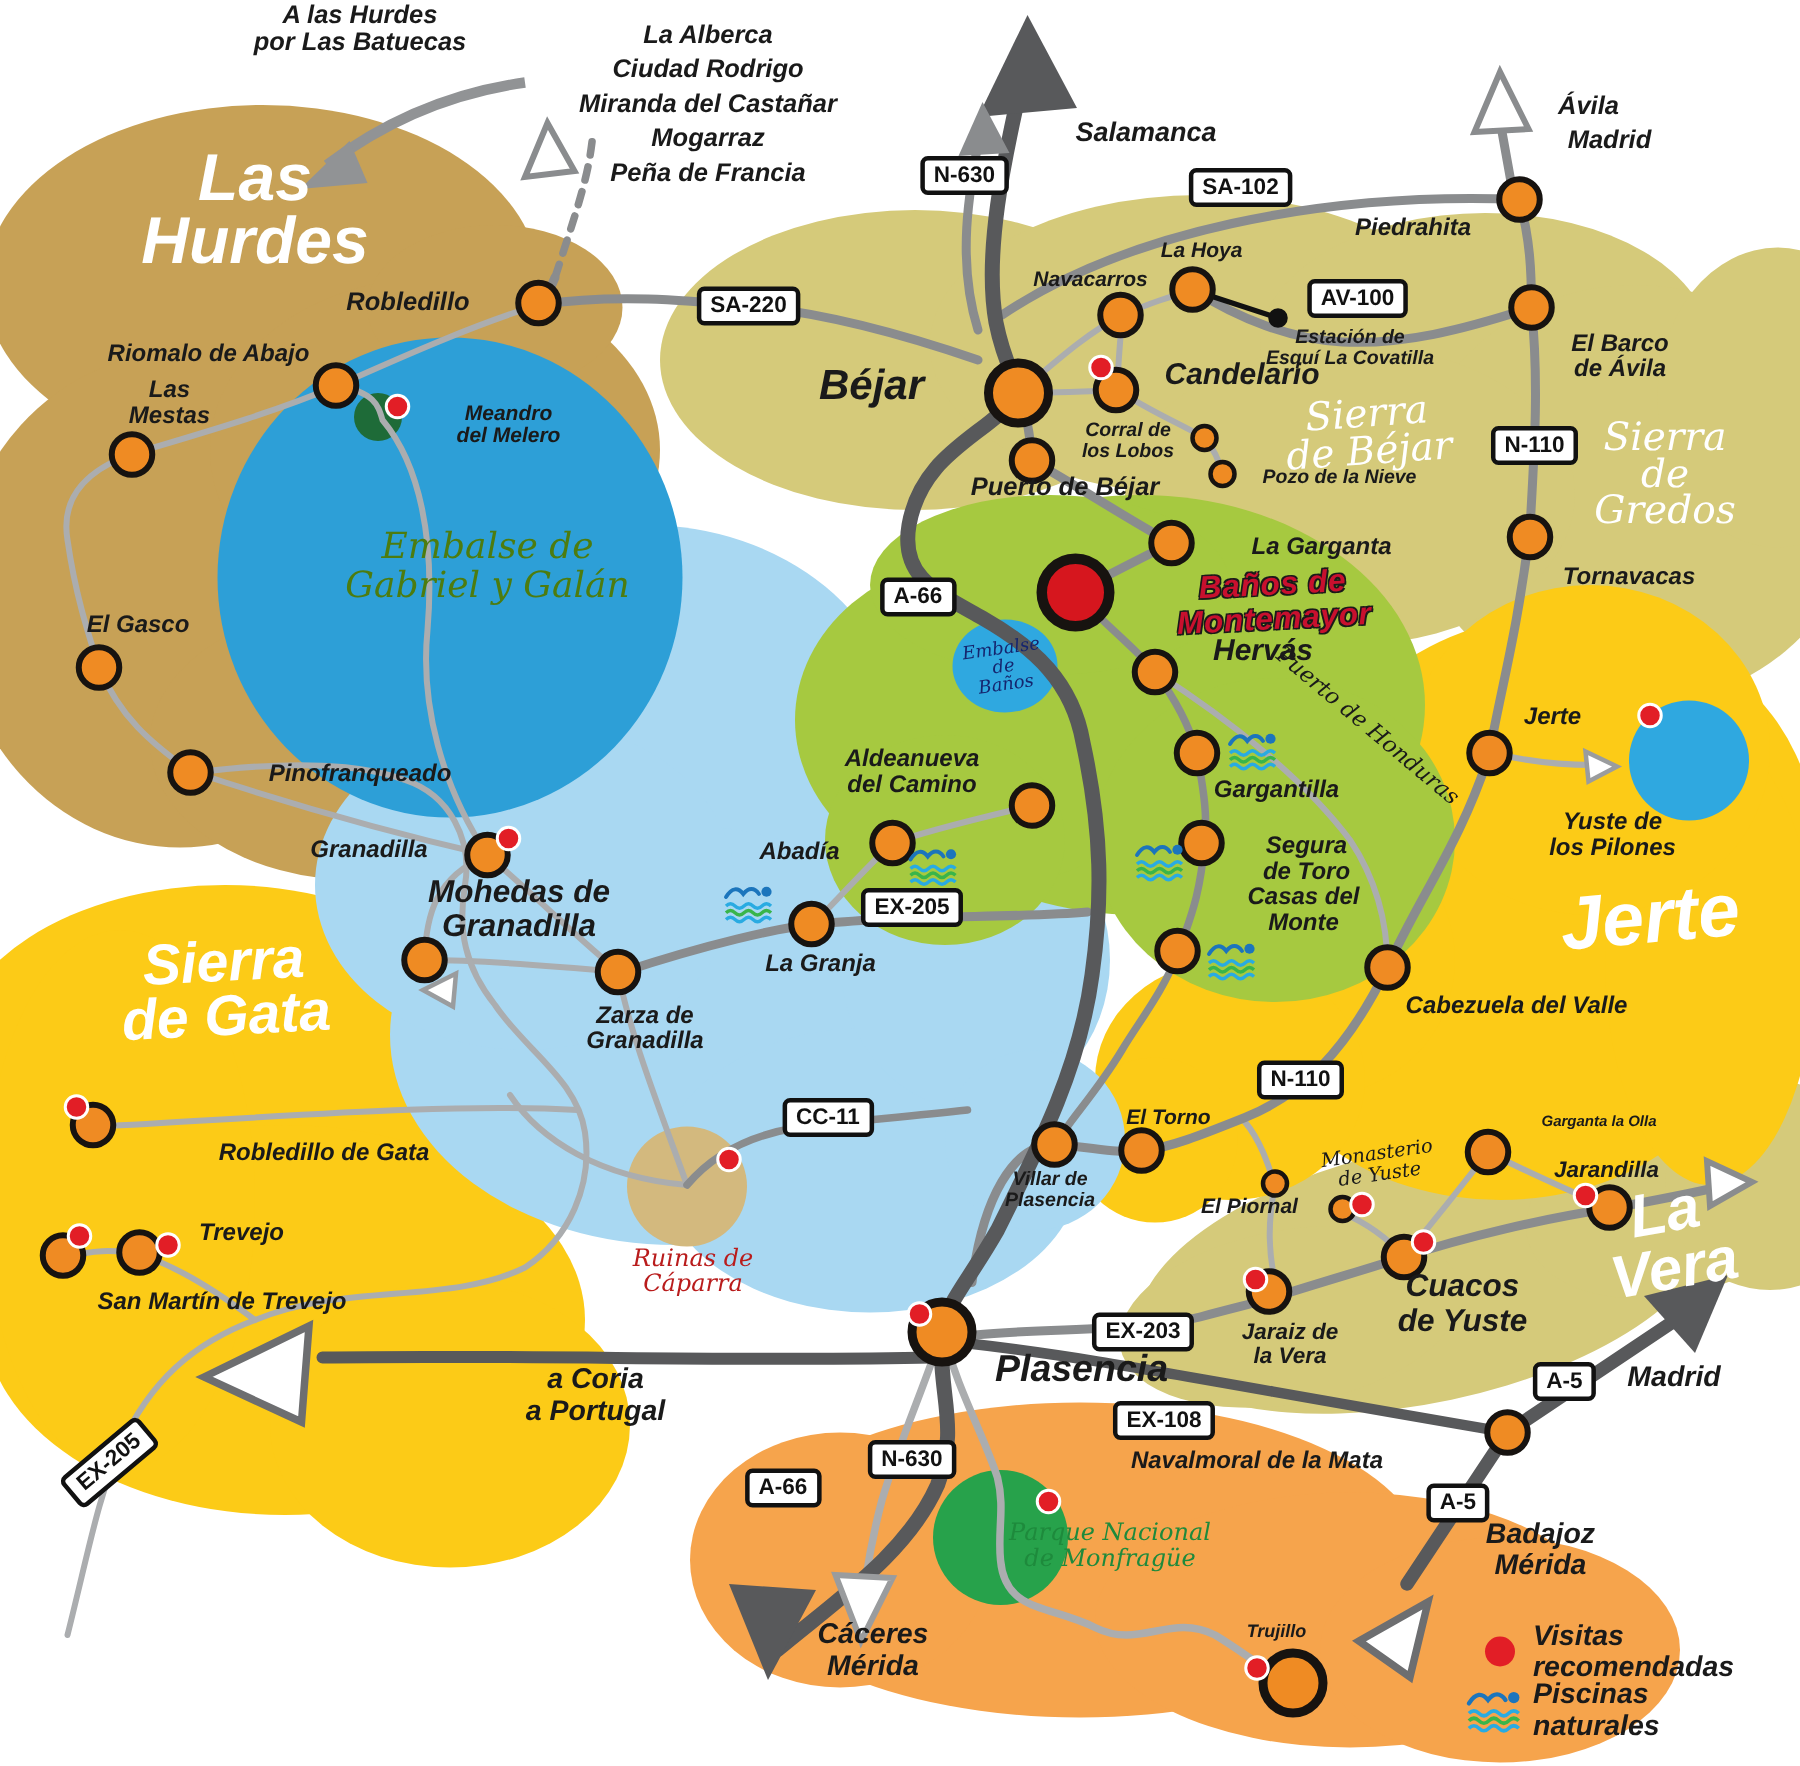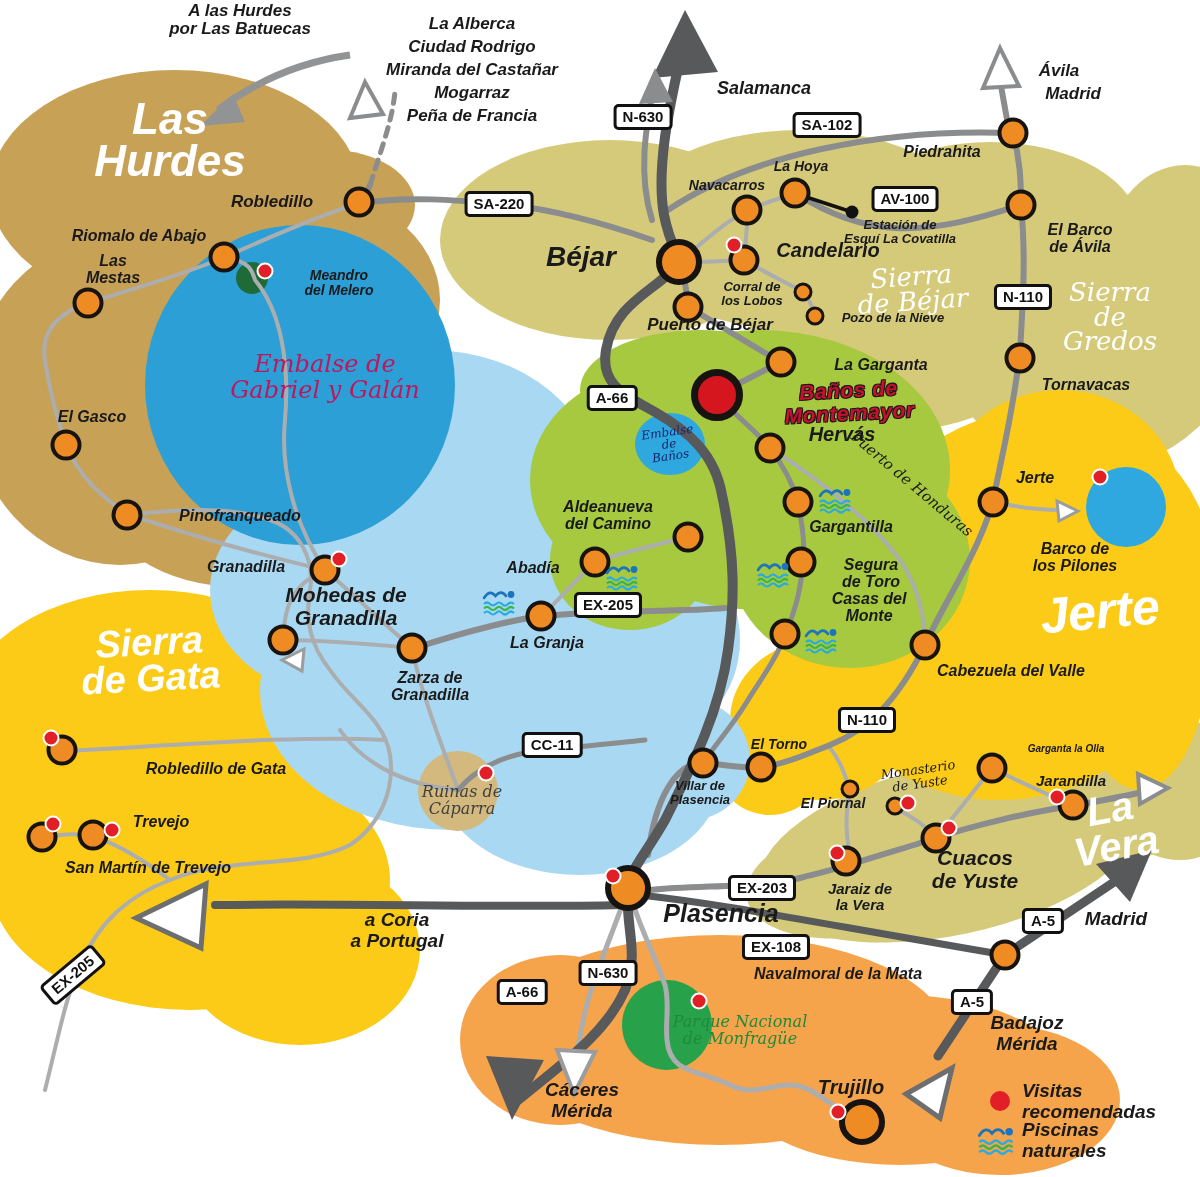--- a/index.html
+++ b/index.html
@@ -282,33 +282,33 @@
 <div class="lbl region" style="left:150px;top:660px;font-size:38px;transform:translate(-50%,-50%) rotate(-3deg)">Sierra
 de Gata</div>
 <div class="lbl region" style="left:1100px;top:612px;font-size:50px;transform:translate(-50%,-50%) rotate(-5deg)">Jerte</div>
 <div class="lbl region" style="left:1113px;top:827px;font-size:40px;transform:translate(-50%,-50%) rotate(-10deg)">La Vera</div>
 <div class="lbl region script" style="left:912px;top:289px;font-size:26px;transform:translate(-50%,-50%) rotate(-4deg)">Sierra
 de Béjar</div>
 <div class="lbl region script" style="left:1110px;top:317px;font-size:26px">Sierra
 de
 Gredos</div>
 
-<div class="lbl script" style="left:325px;top:378px;font-size:24px;color:#be185d">Embalse de
+<div class="lbl script" style="left:325px;top:378px;font-size:24px;color:#4d7c0f">Embalse de
 Gabriel y Galán</div>
 <div class="lbl script" style="left:669px;top:444px;font-size:12px;color:#15256E;transform:translate(-50%,-50%) rotate(-8deg);line-height:1">Embalse
 de
 Baños</div>
 <div class="lbl" style="left:339px;top:283px;font-size:14px">Meandro
 del Melero</div>
-<div class="lbl" style="left:1075px;top:557px;font-size:16px">Barco de
+<div class="lbl" style="left:1075px;top:557px;font-size:16px">Yuste de
 los Pilones</div>
 <div class="lbl" style="left:900px;top:232px;font-size:13px">Estación de
 Esquí La Covatilla</div>
 <div class="lbl script" style="left:912px;top:484px;font-size:15px;transform:translate(-50%,-50%) rotate(40deg)">Puerto de Honduras</div>
-<div class="lbl script" style="left:462px;top:800px;font-size:16px;color:#404040">Ruinas de
+<div class="lbl script" style="left:462px;top:847px;font-size:16px;color:#b91c1c">Ruinas de
 Cáparra</div>
 <div class="lbl script" style="left:919px;top:777px;font-size:13px;transform:translate(-50%,-50%) rotate(-8deg)">Monasterio
 de Yuste</div>
 <div class="lbl script" style="left:740px;top:1030px;font-size:16px;color:#1E8A3C">Parque Nacional
 de Monfragüe</div>
 <div class="lbl banos-title" style="left:849px;top:402px;font-size:21px;transform:translate(-50%,-50%) rotate(-3deg)">Baños de
 Montemayor</div>
 
 <div class="lbl" style="left:272px;top:202px">Robledillo</div>
 <div class="lbl" style="left:139px;top:236px;font-size:16px">Riomalo de Abajo</div>
@@ -354,21 +354,21 @@
 <div class="lbl" style="left:1071px;top:781px;font-size:15px">Jarandilla</div>
 <div class="lbl" style="left:975px;top:870px;font-size:21px">Cuacos
 de Yuste</div>
 <div class="lbl" style="left:860px;top:897px;font-size:15px">Jaraiz de
 la Vera</div>
 <div class="lbl" style="left:721px;top:913px;font-size:25px">Plasencia</div>
 <div class="lbl" style="left:216px;top:769px;font-size:16px">Robledillo de Gata</div>
 <div class="lbl" style="left:161px;top:822px;font-size:16px">Trevejo</div>
 <div class="lbl" style="left:148px;top:868px;font-size:16px">San Martín de Trevejo</div>
 <div class="lbl" style="left:838px;top:974px;font-size:16px">Navalmoral de la Mata</div>
-<div class="lbl" style="left:851px;top:1088px;font-size:20px">Trujillo</div>
+<div class="lbl" style="left:851px;top:1088px;font-size:12px">Trujillo</div>
 
 <div class="lbl" style="left:240px;top:20px">A las Hurdes
 por Las Batuecas</div>
 <div class="lbl" style="left:472px;top:70px;line-height:1.35">La Alberca
 Ciudad Rodrigo
 Miranda del Castañar
 Mogarraz
 Peña de Francia</div>
 <div class="lbl" style="left:764px;top:89px;font-size:18px">Salamanca</div>
 <div class="lbl" style="left:1059px;top:71px">Ávila</div>

